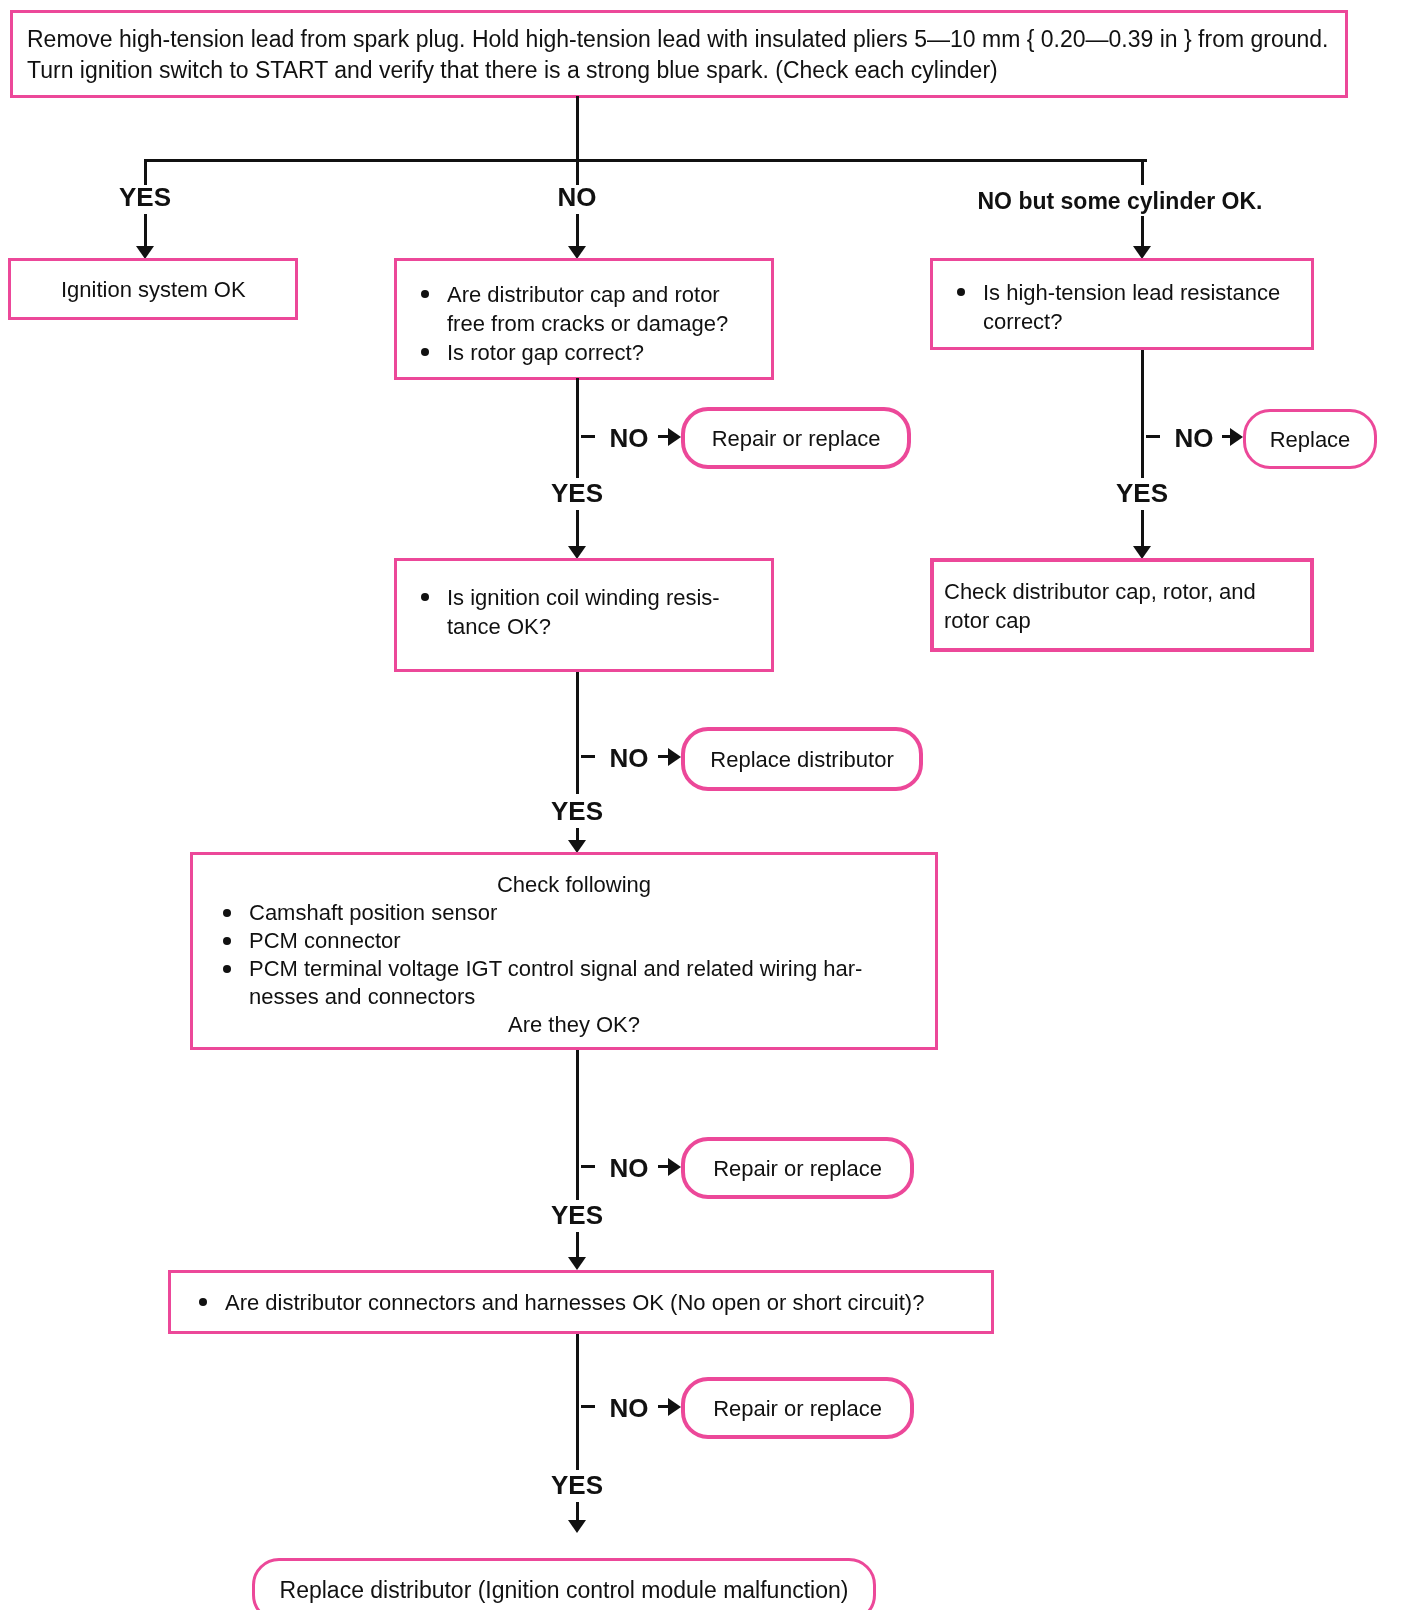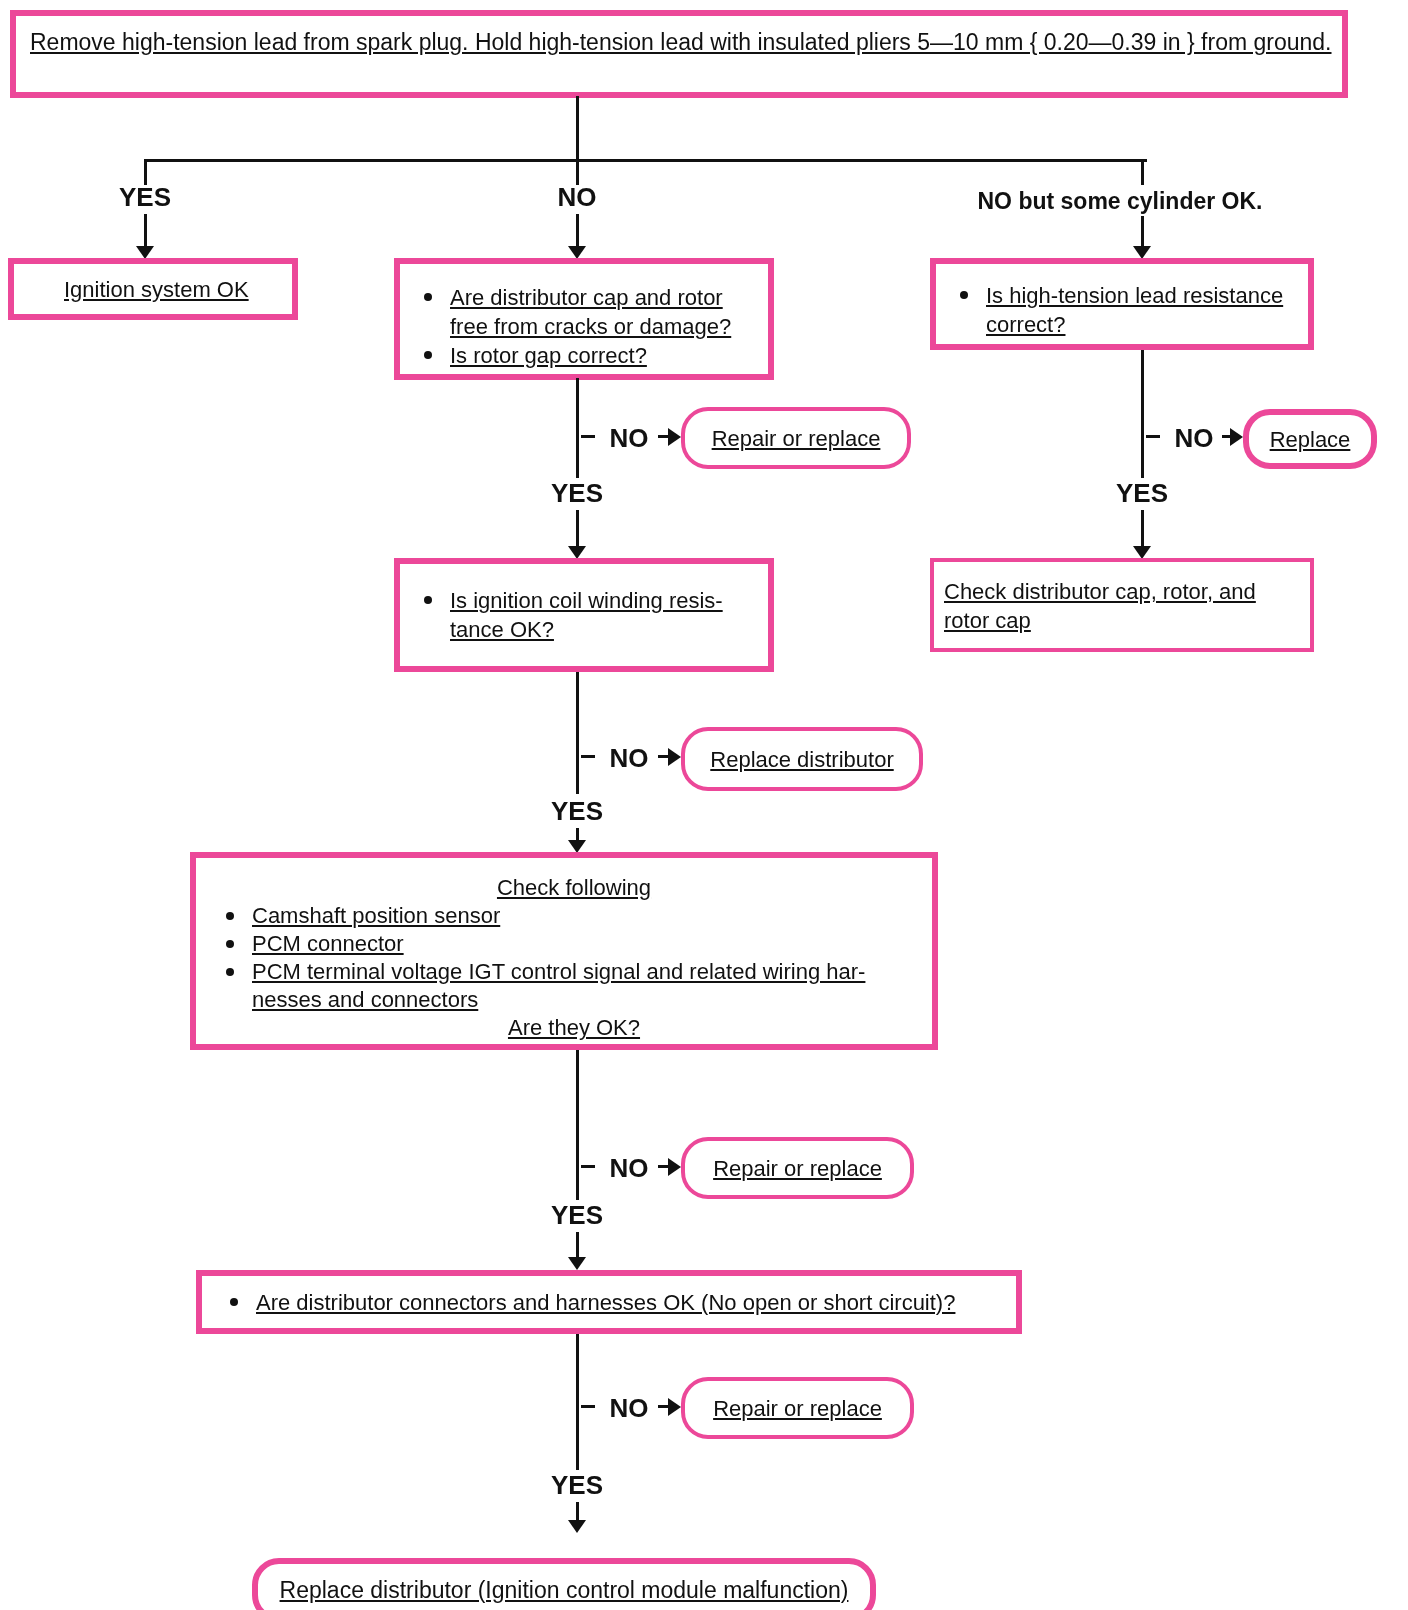--- a/index.html
+++ b/index.html
@@ -1,22 +1,22 @@
 <!DOCTYPE html>
 <html><head>
 <meta charset="utf-8">
 <style>
   html,body{margin:0;padding:0;background:#ffffff;}
   #canvas{
     position:relative;width:1408px;height:1610px;background:#ffffff;
     font-family:"Liberation Sans", sans-serif;color:#111;overflow:hidden;
   }
   .box{
-    position:absolute;border:6px solid #ec4899;background:#fff;box-sizing:border-box;
-    font-size:22px;line-height:29px;color:#111;text-decoration:underline;
+    position:absolute;border:3px solid #ec4899;background:#fff;box-sizing:border-box;
+    font-size:22px;line-height:29px;color:#111;
   }
   .box.thick{border-width:4px;}
   .center{display:flex;align-items:center;justify-content:center;text-align:center;border-radius:27px;}
   .vcenter{display:flex;align-items:center;}
   .line{position:absolute;background:#111;}
   .ah-down{position:absolute;width:0;height:0;border-left:9px solid transparent;border-right:9px solid transparent;border-top:13px solid #111;}
   .ah-right{position:absolute;width:0;height:0;border-top:9px solid transparent;border-bottom:9px solid transparent;border-left:13px solid #111;}
   .lbl{position:absolute;font-weight:bold;font-size:26px;line-height:30px;text-align:center;white-space:nowrap;color:#111;}
   .lbl.small{font-size:23px;}
   .brow{display:flex;align-items:flex-start;}
@@ -26,20 +26,21 @@
   .pad-title{margin-left:8px;text-align:center;}
   .indent{margin-left:10px;}
 </style>
 </head>
 <body>
 
 <div id="canvas">
 
   <div class="box" style="left:10px;top:10px;width:1338px;height:88px;padding:11px 14px;font-size:23px;line-height:31px;">
     <div class="nowrap">Remove high-tension lead from spark plug. Hold high-tension lead with insulated pliers 5—10 mm { 0.20—0.39 in } from ground.</div>
+    <div class="nowrap">Turn ignition switch to START and verify that there is a strong blue spark. (Check each cylinder)</div>
   </div>
 
   <div class="line" style="left:576px;top:96px;width:3px;height:66px;"></div>
   <div class="line" style="left:144px;top:159px;width:1003px;height:3px;"></div>
 
   <div class="line" style="left:144px;top:161px;width:3px;height:24px;"></div>
   <div class="lbl" style="left:85px;top:182px;width:120px;">YES</div>
   <div class="line" style="left:144px;top:214px;width:3px;height:34px;"></div>
   <div class="ah-down" style="left:136px;top:246px;"></div>
 
@@ -161,21 +162,21 @@
   <div class="line" style="left:658px;top:1165px;width:12px;height:3px;"></div>
   <div class="ah-right" style="left:668px;top:1158px;"></div>
   <div class="box thick center" style="left:681px;top:1137px;width:233px;height:62px;">
     <div>Repair or replace</div>
   </div>
 
   <div class="lbl" style="left:517px;top:1200px;width:120px;">YES</div>
   <div class="line" style="left:576px;top:1232px;width:3px;height:26px;"></div>
   <div class="ah-down" style="left:568px;top:1257px;"></div>
 
-  <div class="box vcenter" style="left:168px;top:1270px;width:826px;height:64px;padding-left:28px;margin-left:28px;">
+  <div class="box vcenter" style="left:168px;top:1270px;width:826px;height:64px;padding-left:28px;">
     <span class="dot" style="margin-top:0;"></span>
     <div class="btxt nowrap">Are distributor connectors and harnesses OK (No open or short circuit)?</div>
   </div>
 
   <div class="line" style="left:576px;top:1334px;width:3px;height:136px;"></div>
   <div class="line" style="left:581px;top:1405px;width:14px;height:3px;"></div>
   <div class="lbl" style="left:600px;top:1393px;width:58px;">NO</div>
   <div class="line" style="left:658px;top:1405px;width:12px;height:3px;"></div>
   <div class="ah-right" style="left:668px;top:1398px;"></div>
   <div class="box thick center" style="left:681px;top:1377px;width:233px;height:62px;">

